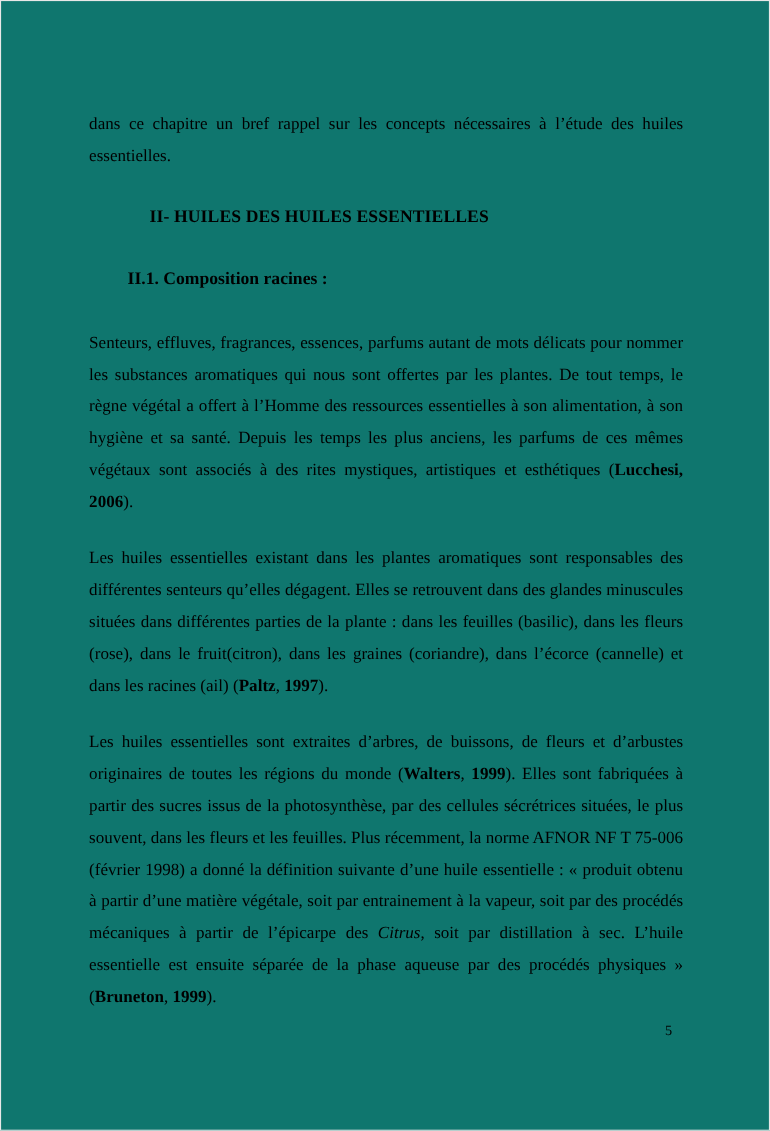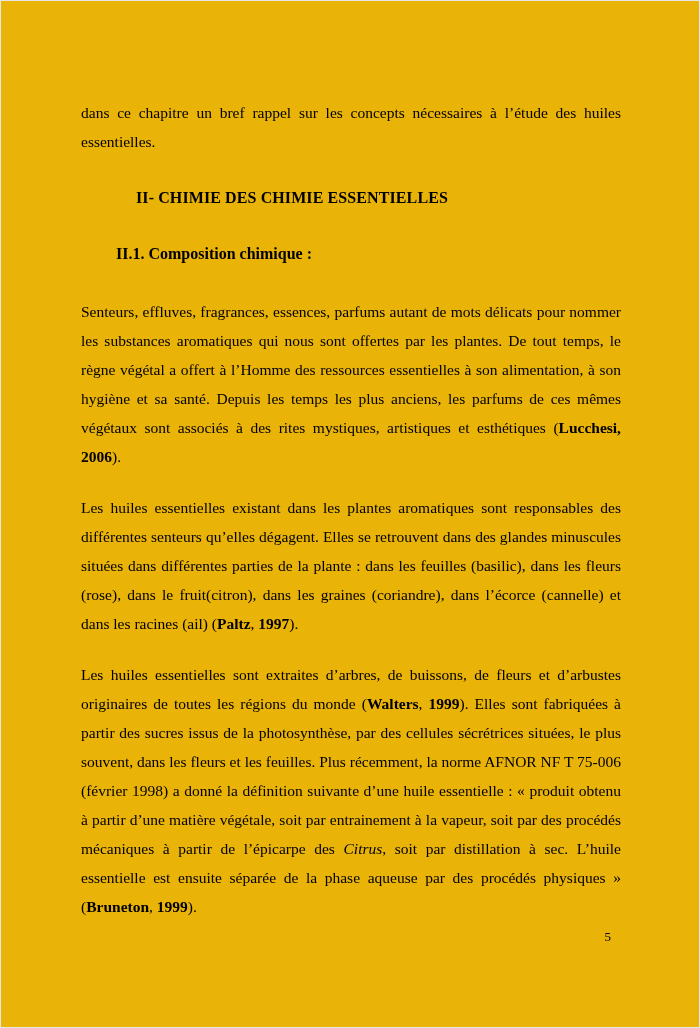--- a/index.html
+++ b/index.html
@@ -10,21 +10,21 @@
   }
   body {
     font-family: "Liberation Serif", "DejaVu Serif", serif;
     color: #000000;
     -webkit-font-smoothing: antialiased;
   }
   .page {
     position: relative;
     width: 700px;
     height: 1028px;
-    background: #eab308;
+    background: #0f766e;
     border: 1px solid #e8e8e8;
     padding: 97px 78px 0 80px;
     overflow: hidden;
   }
   .intro {
     font-size: 15.5px;
     line-height: 29px;
     text-align: justify;
     margin-bottom: 27px;
   }
@@ -60,23 +60,23 @@
     font-size: 13px;
     line-height: 16px;
   }
 </style>
 </head>
 <body>
 
 <div class="page">
   <p class="intro">dans ce chapitre un bref rappel sur les concepts nécessaires à l’étude des huiles essentielles.</p>
 
-  <h1 class="heading">II- CHIMIE DES CHIMIE ESSENTIELLES</h1>
+  <h1 class="heading">II- HUILES DES HUILES ESSENTIELLES</h1>
 
-  <h2 class="subheading">II.1. Composition chimique :</h2>
+  <h2 class="subheading">II.1. Composition racines :</h2>
 
   <div class="body-text">
       <p class="para"><span class="seg-normal">Senteurs, effluves, fragrances, essences, parfums autant de mots délicats pour nommer les substances aromatiques qui nous sont offertes par les plantes. De tout temps, le règne végétal a offert à l’Homme des ressources essentielles à son alimentation, à son hygiène et sa santé. Depuis les temps les plus anciens, les parfums de ces mêmes végétaux sont associés à des rites mystiques, artistiques et esthétiques (</span><span class="seg-bold">Lucchesi, 2006</span><span class="seg-normal">).</span></p>
       <p class="para"><span class="seg-normal">Les huiles essentielles existant dans les plantes aromatiques sont responsables des différentes senteurs qu’elles dégagent. Elles se retrouvent dans des glandes minuscules situées dans différentes parties de la plante : dans les feuilles (basilic), dans les fleurs (rose), dans le fruit(citron), dans les graines (coriandre), dans l’écorce (cannelle) et dans les racines (ail) (</span><span class="seg-bold">Paltz</span><span class="seg-normal">, </span><span class="seg-bold">1997</span><span class="seg-normal">).</span></p>
       <p class="para"><span class="seg-normal">Les huiles essentielles sont extraites d’arbres, de buissons, de fleurs et d’arbustes originaires de toutes les régions du monde (</span><span class="seg-bold">Walters</span><span class="seg-normal">, </span><span class="seg-bold">1999</span><span class="seg-normal">). Elles sont fabriquées à partir des sucres issus de la photosynthèse, par des cellules sécrétrices situées, le plus souvent, dans les fleurs et les feuilles. Plus récemment, la norme AFNOR NF T 75-006 (février 1998) a donné la définition suivante d’une huile essentielle : « produit obtenu à partir d’une matière végétale, soit par entrainement à la vapeur, soit par des procédés mécaniques à partir de l’épicarpe des </span><span class="seg-italic">Citrus</span><span class="seg-normal">, soit par distillation à sec. L’huile essentielle est ensuite séparée de la phase aqueuse par des procédés physiques » (</span><span class="seg-bold">Bruneton</span><span class="seg-normal">, </span><span class="seg-bold">1999</span><span class="seg-normal">).</span></p>
     </div>
 
   <div class="page-number">5</div>
 </div>
 

